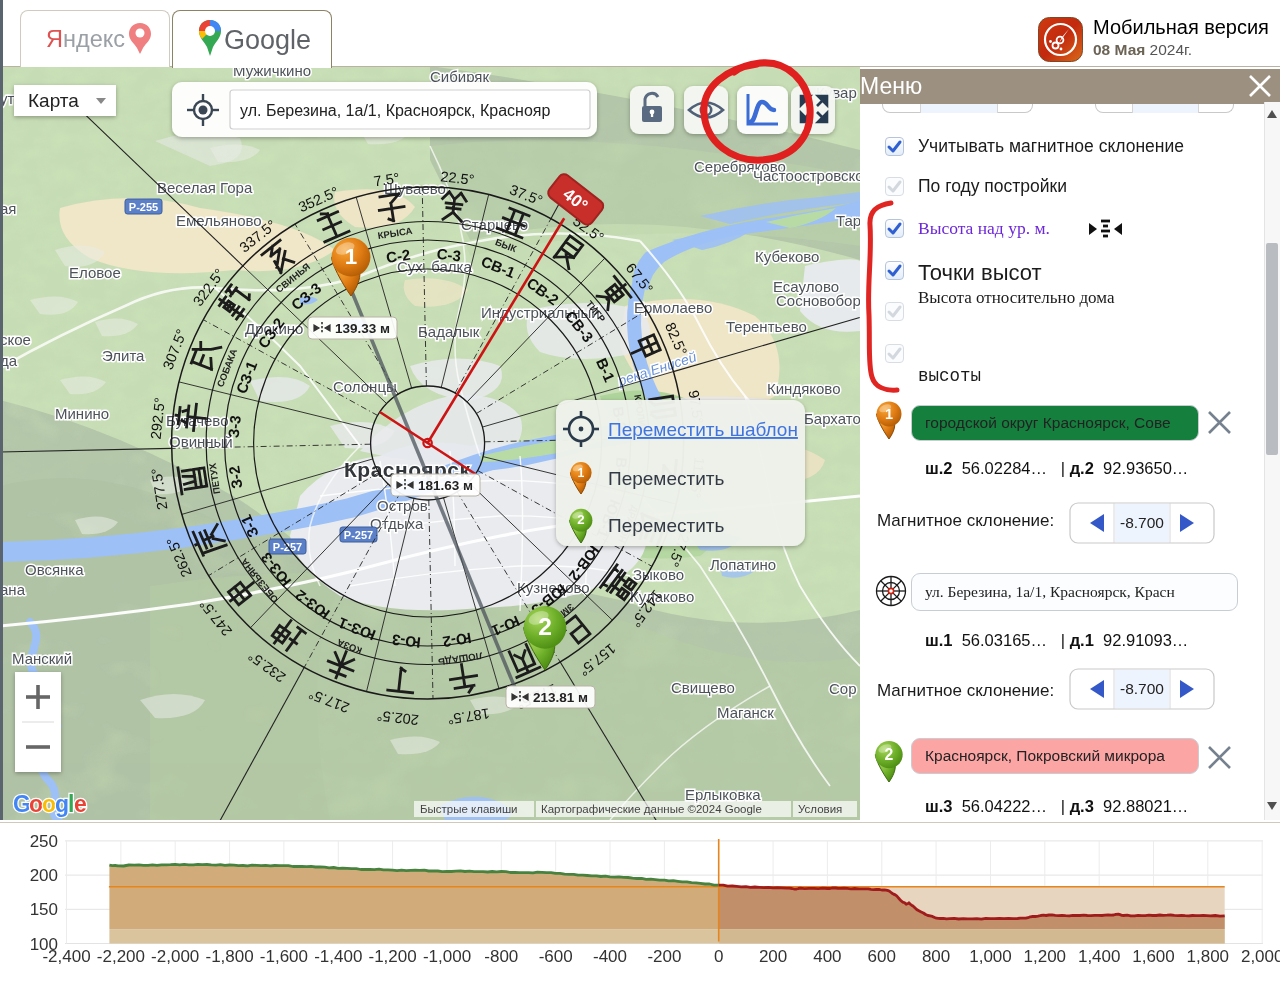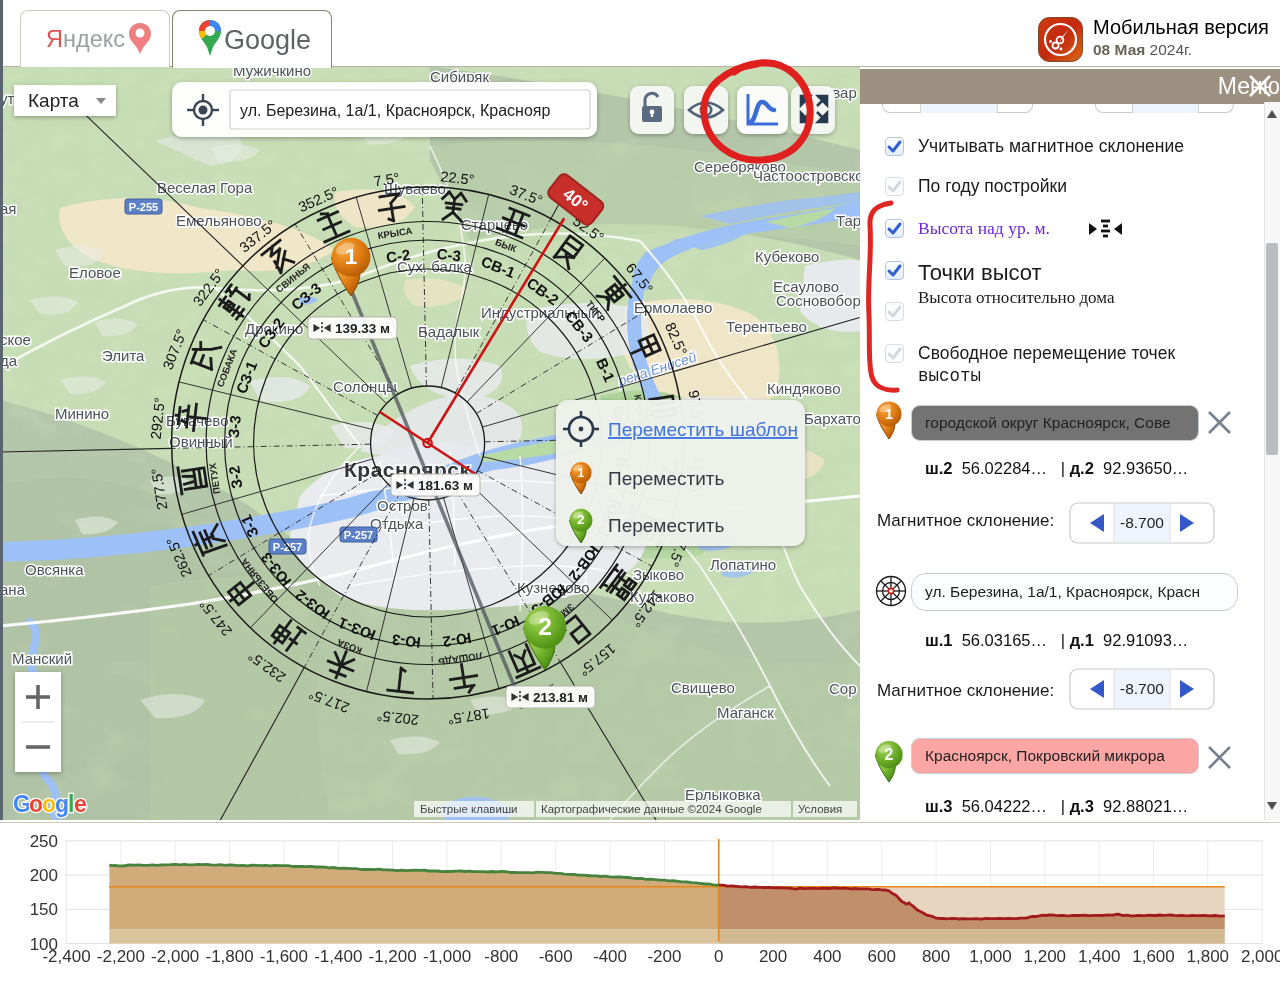--- a/index.html
+++ b/index.html
@@ -522,21 +522,21 @@
       <circle cx="23" cy="32" r="1.4" fill="#fff"></circle>
     </svg>
     <div style="position:absolute;left:1093px;top:16px;font-size:20px;color:#000000;white-space:nowrap;font-family:'Liberation Sans',sans-serif">Мобильная версия</div>
     <div style="position:absolute;left:1093px;top:41px;font-size:15.5px;color:#555;white-space:nowrap;font-family:'Liberation Sans',sans-serif"><b style="color:#6b6355">08 Мая</b> 2024г.</div>
     <div style="position:absolute;left:860px;top:67px;width:420px;height:753px;background:#fff"></div>
     <div style="position:absolute;left:882px;top:98px;width:151px;height:15px;border:1px solid #c9c9c9;border-radius:0 0 8px 8px;border-top:none;background:#fff"></div>
     <div style="position:absolute;left:920px;top:98px;width:78px;height:15px;background:#eef4fd;border-left:1px solid #d5d5d5;border-right:1px solid #d5d5d5"></div>
     <div style="position:absolute;left:1095px;top:98px;width:139px;height:15px;border:1px solid #c9c9c9;border-radius:0 0 8px 8px;border-top:none;background:#fff"></div>
     <div style="position:absolute;left:1132px;top:98px;width:67px;height:15px;background:#eef4fd;border-left:1px solid #d5d5d5;border-right:1px solid #d5d5d5"></div>
     <div style="position:absolute;left:860px;top:69px;width:420px;height:35px;background:#9c9180"></div>
-    <div style="position:absolute;left:860px;top:69px;width:420px;height:24px;text-align:right;font-size:23px;color:#fff;line-height:35px;font-family:'Liberation Sans',sans-serif">Меню</div>
+    <div style="position:absolute;left:860px;top:69px;width:420px;height:24px;text-align:left;font-size:23px;color:#fff;line-height:35px;font-family:'Liberation Sans',sans-serif">Меню</div>
     <svg style="position:absolute;left:1248px;top:74px" width="24" height="24">
       <path d="M2 2 L22 22 M22 2 L2 22" stroke="#fff" stroke-width="2.6"></path>
     </svg>
     <div style="position:absolute;left:885px;top:137px;width:19px;height:19px;border-radius:4px;border:1px solid #b6c4da;background:linear-gradient(#fdfeff,#e3edfa)"></div>
     <svg style="position:absolute;left:885px;top:137px" width="19" height="19">
       <path d="M4 10 L8 14 L15 5" stroke="#2f5fd0" stroke-width="3" fill="none" stroke-linecap="round" stroke-linejoin="round"></path>
     </svg>
     <div style="position:absolute;left:918px;top:136px;font-size:17.5px;color:#1b1b1b;font-family:'Liberation Sans',sans-serif">Учитывать магнитное склонение</div>
     <div style="position:absolute;left:885px;top:177px;width:19px;height:19px;border-radius:4px;border:1px solid #d8dde3;background:#fbfcfe"></div>
     <svg style="position:absolute;left:885px;top:177px" width="19" height="19">
@@ -555,21 +555,20 @@
     <div style="position:absolute;left:918px;top:260px;font-size:22px;color:#1b1b1b;font-family:'Liberation Sans',sans-serif">Точки высот</div>
     <div style="position:absolute;left:885px;top:302px;width:19px;height:19px;border-radius:4px;border:1px solid #d8dde3;background:#fbfcfe"></div>
     <svg style="position:absolute;left:885px;top:302px" width="19" height="19">
       <path d="M4 10 L8 14 L15 5" stroke="#d3d8de" stroke-width="3" fill="none" stroke-linecap="round" stroke-linejoin="round"></path>
     </svg>
     <div style="position:absolute;left:918px;top:288px;font-size:17px;color:#1b1b1b;font-family:Liberation Serif, serif">Высота относительно дома</div>
     <div style="position:absolute;left:885px;top:344px;width:19px;height:19px;border-radius:4px;border:1px solid #d8dde3;background:#fbfcfe"></div>
     <svg style="position:absolute;left:885px;top:344px" width="19" height="19">
       <path d="M4 10 L8 14 L15 5" stroke="#d3d8de" stroke-width="3" fill="none" stroke-linecap="round" stroke-linejoin="round"></path>
     </svg>
-    <div style="position:absolute;left:918px;top:343px;font-size:17.5px;color:#1b1b1b;font-family:'Liberation Sans',sans-serif">Свободное перемещение точек</div>
     <div style="position:absolute;left:918px;top:366px;font-size:17.5px;color:#1b1b1b;font-family:Liberation Mono, monospace">высоты</div>
     <svg style="position:absolute;left:1087px;top:219px" width="37" height="20">
       <path d="M2 4 L2 16 L10 10 Z" fill="#111"></path>
       <path d="M35 4 L35 16 L27 10 Z" fill="#111"></path>
       <g stroke="#111" stroke-width="2.8">
         <line x1="14" y1="2" x2="23" y2="2"></line>
         <line x1="16" y1="7" x2="21" y2="7"></line>
         <line x1="14" y1="12" x2="23" y2="12"></line>
         <line x1="16" y1="17" x2="21" y2="17"></line>
       </g>
@@ -624,27 +623,27 @@
       <g>
         <rect x="210" y="274" width="144" height="40" rx="8" fill="#ffffff" stroke="#c9c9c9" stroke-width="1.2"></rect>
         <line x1="254" y1="274" x2="254" y2="314" stroke="#d8d8d8" stroke-width="1"></line>
         <line x1="310" y1="274" x2="310" y2="314" stroke="#d8d8d8" stroke-width="1"></line>
         <rect x="255" y="275" width="54" height="38" fill="#eef4fd"></rect>
         <path d="M 244 285 l -14 9 l 14 9 z" fill="#3558c9"></path>
         <path d="M 320 285 l 14 9 l -14 9 z" fill="#3558c9"></path>
         <text x="260" y="299" font-size="15.5" fill="#222" font-family="Liberation Sans, sans-serif">-8.700</text>
       </g>
     </svg>
-    <div style="position:absolute;left:911px;top:405px;width:288px;height:36px;border:1px solid #c8cdd4;border-radius:9px;background:#737373;overflow:hidden;white-space:nowrap;font-size:15.5px;color:#222;line-height:34px;padding-left:13px;font-family:'Liberation Sans',sans-serif;box-sizing:border-box">городской округ Красноярск, Сове</div>
+    <div style="position:absolute;left:911px;top:405px;width:288px;height:36px;border:1px solid #c8cdd4;border-radius:9px;background:#15803d;overflow:hidden;white-space:nowrap;font-size:15.5px;color:#222;line-height:34px;padding-left:13px;font-family:'Liberation Sans',sans-serif;box-sizing:border-box">городской округ Красноярск, Сове</div>
     <svg style="position:absolute;left:1206px;top:409px" width="27" height="27">
       <path d="M3 3 L24 24 M24 3 L3 24" stroke="#76818f" stroke-width="2.6"></path>
     </svg>
     <div style="position:absolute;left:925px;top:459px;font-size:16.5px;color:#111;font-family:'Liberation Sans',sans-serif"><b>ш.2</b>&nbsp; 56.02284…&nbsp;&nbsp; | <b>д.2</b>&nbsp; 92.93650…</div>
     <div style="position:absolute;left:877px;top:511px;font-size:17px;color:#1b1b1b;font-family:'Liberation Sans',sans-serif">Магнитное склонение:</div>
-    <div style="position:absolute;left:911px;top:573px;width:327px;height:38px;border:1px solid #c8cdd4;border-radius:15px;background:#fbfdff;overflow:hidden;white-space:nowrap;font-size:15.5px;color:#222;line-height:36px;padding-left:13px;font-family:Liberation Sans, sans-serif;box-sizing:border-box">ул. Березина, 1а/1, Красноярск, Красн</div>
+    <div style="position:absolute;left:911px;top:573px;width:327px;height:38px;border:1px solid #c8cdd4;border-radius:9px;background:#fbfdff;overflow:hidden;white-space:nowrap;font-size:15.5px;color:#222;line-height:36px;padding-left:13px;font-family:Liberation Serif, serif;box-sizing:border-box">ул. Березина, 1а/1, Красноярск, Красн</div>
     <div style="position:absolute;left:925px;top:631px;font-size:16.5px;color:#111;font-family:'Liberation Sans',sans-serif"><b>ш.1</b>&nbsp; 56.03165…&nbsp;&nbsp; | <b>д.1</b>&nbsp; 92.91093…</div>
     <div style="position:absolute;left:877px;top:681px;font-size:17px;color:#1b1b1b;font-family:'Liberation Sans',sans-serif">Магнитное склонение:</div>
     <div style="position:absolute;left:911px;top:738px;width:288px;height:36px;border:1px solid #c8cdd4;border-radius:9px;background:#fca5a5;overflow:hidden;white-space:nowrap;font-size:15.5px;color:#222;line-height:34px;padding-left:13px;font-family:'Liberation Sans',sans-serif;box-sizing:border-box">Красноярск, Покровский микрора</div>
     <svg style="position:absolute;left:1206px;top:744px" width="27" height="27">
       <path d="M3 3 L24 24 M24 3 L3 24" stroke="#76818f" stroke-width="2.6"></path>
     </svg>
     <div style="position:absolute;left:925px;top:797px;font-size:16.5px;color:#111;font-family:'Liberation Sans',sans-serif"><b>ш.3</b>&nbsp; 56.04222…&nbsp;&nbsp; | <b>д.3</b>&nbsp; 92.88021…</div>
     <div style="position:absolute;left:1264px;top:102px;width:16px;height:718px;background:#f7f7f7;border-left:1px solid #e4e4e4"></div>
     <svg style="position:absolute;left:1264px;top:107px" width="16" height="14">
       <path d="M8 3 L13 11 L3 11 Z" fill="#505050"></path>

